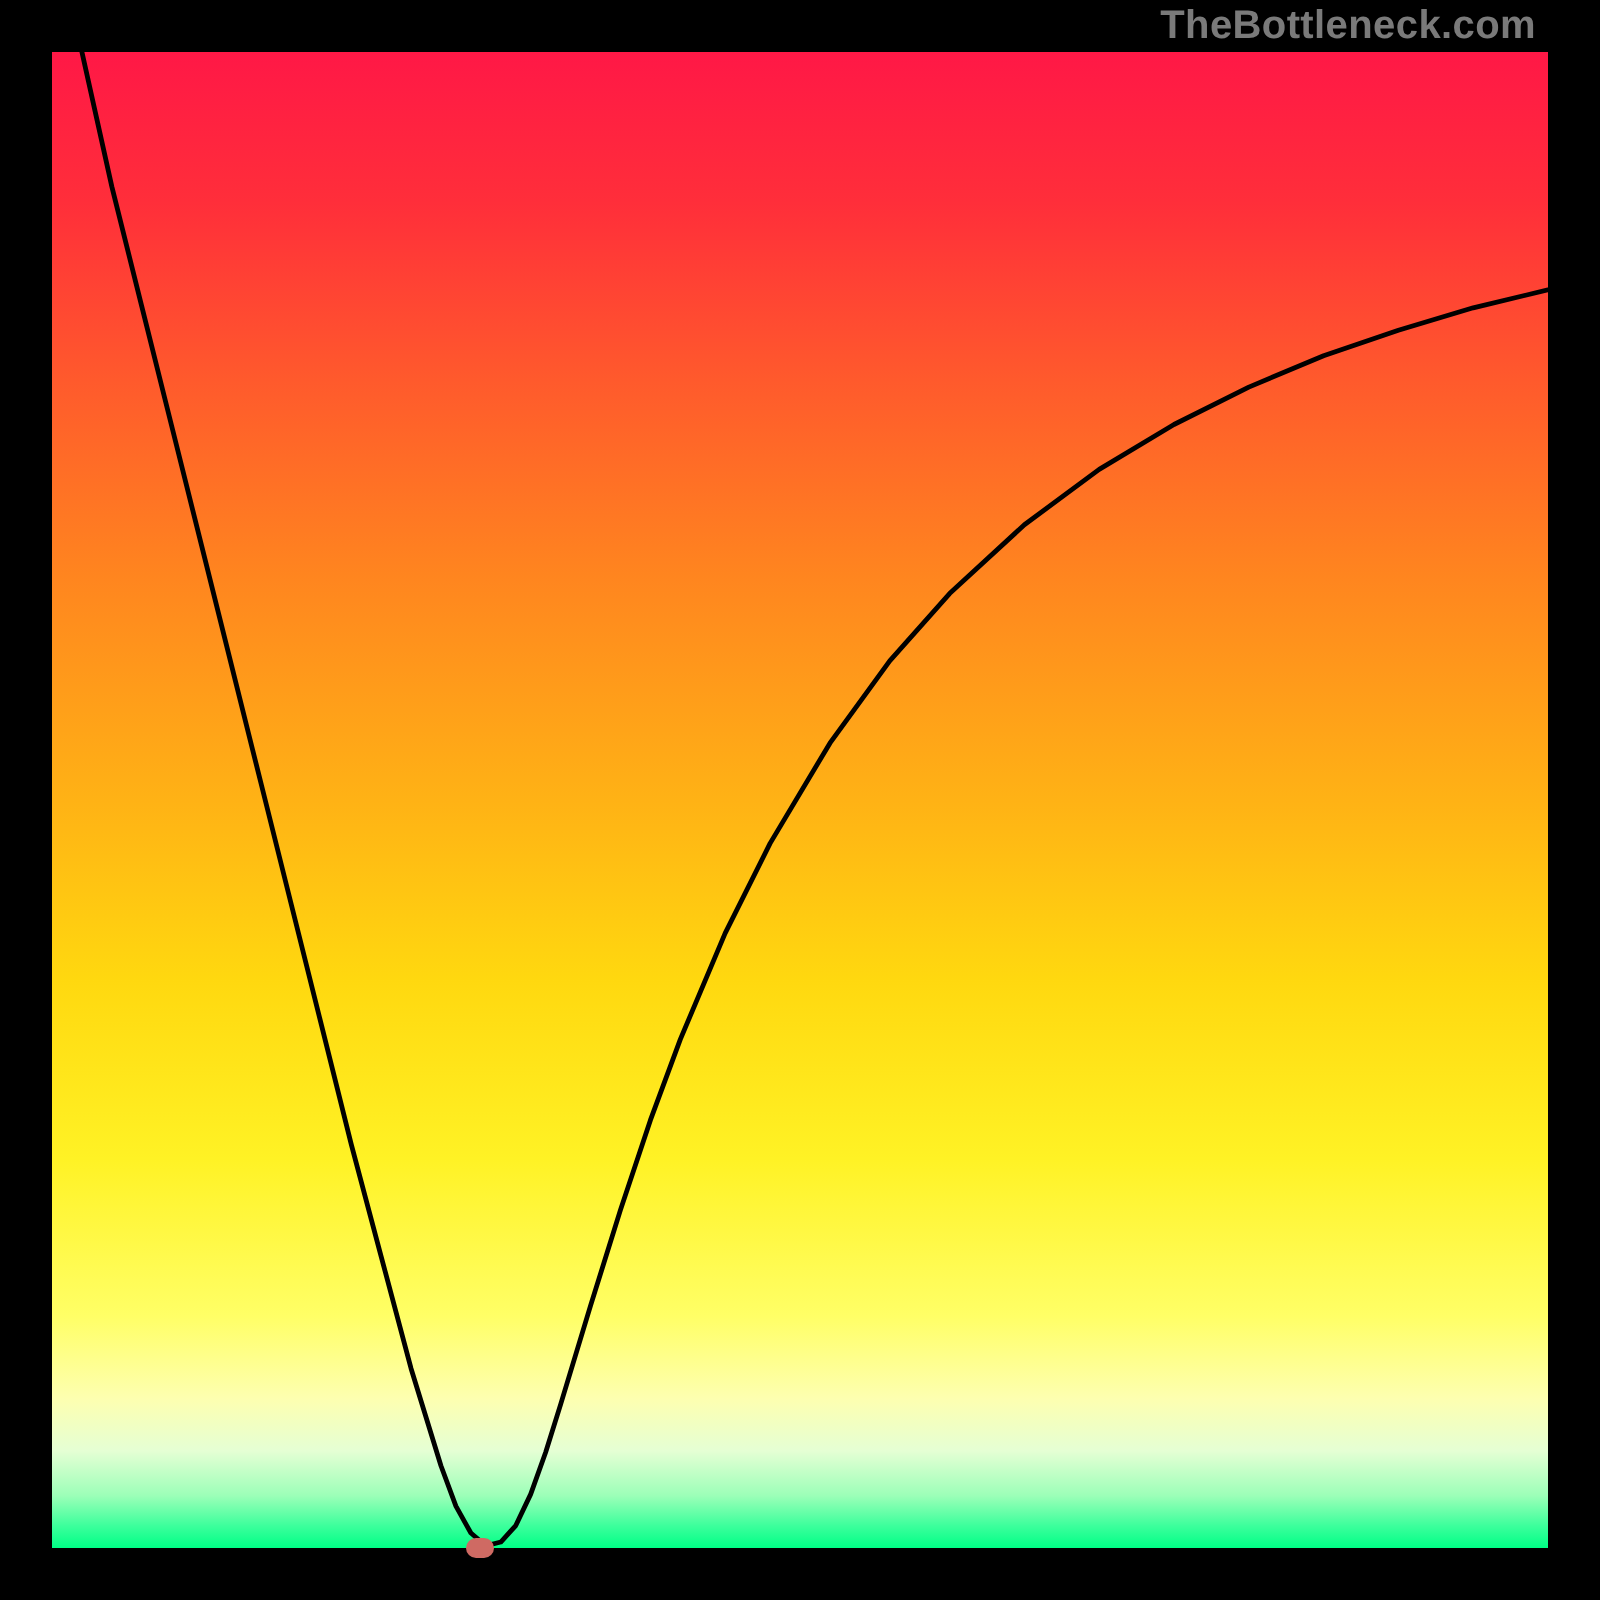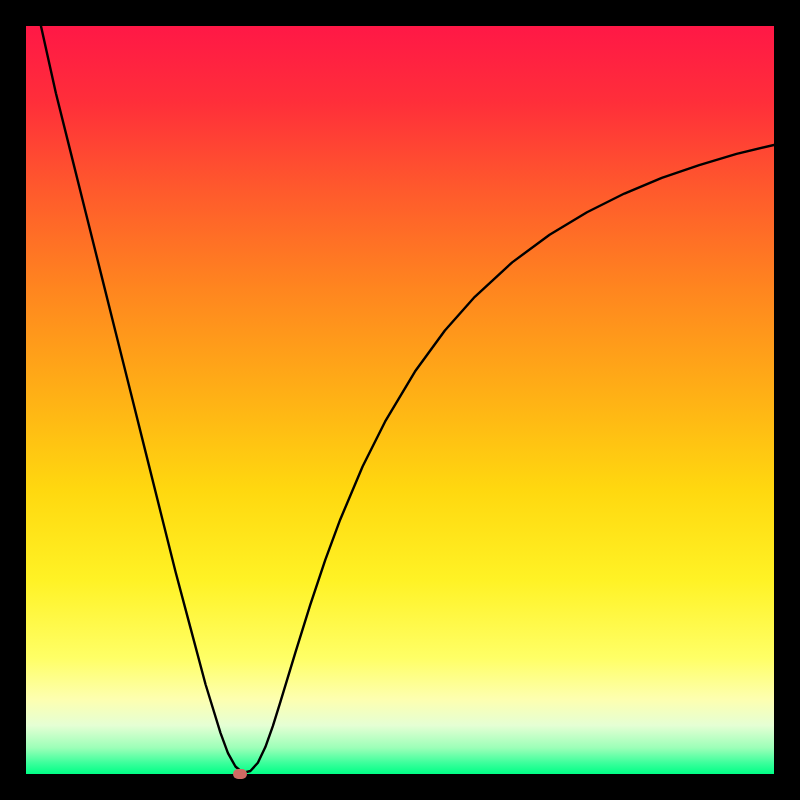--- a/index.html
+++ b/index.html
@@ -62,14 +62,15 @@
           <stop offset="98.5%" stop-color="#3dff9c"></stop>
           <stop offset="100%" stop-color="#00ff86"></stop>
         </linearGradient>
     </defs>
     <rect id="bg-rect" x="0" y="0" fill="url(#bg-grad)" width="748" height="748"></rect>
     <path id="curve-path" fill="none" stroke-width="2.4" stroke-linecap="round" stroke-linejoin="round" d="M0.00 -59.84 L14.96 0.00 L29.92 67.32 L44.88 127.16 L59.84 187.00 L74.80 246.84 L89.76 306.68 L104.72 366.52 L119.68 426.36 L134.64 486.20 L149.60 546.04 L164.56 602.14 L179.52 658.24 L194.48 706.86 L201.96 727.06 L209.44 740.52 L216.92 746.88 L224.40 745.01 L231.88 736.78 L239.36 721.07 L246.84 700.13 L254.32 676.19 L269.28 626.82 L284.24 578.95 L299.20 534.07 L314.16 493.68 L336.60 440.57 L359.04 395.69 L388.96 345.58 L418.88 304.44 L448.80 270.78 L486.20 236.37 L523.60 208.69 L561.00 186.25 L598.40 167.55 L635.80 151.84 L673.20 139.13 L710.60 127.91 L748.00 118.93" stroke="#000000"></path>
   </svg>
 
   <div id="marker-dot" class="marker" style="left: 232.928px; top: 769px; background: rgb(207, 106, 99);"></div>
 
+  <div class="watermark">TheBottleneck.com</div>
 
 </div>
 
 </body></html>

